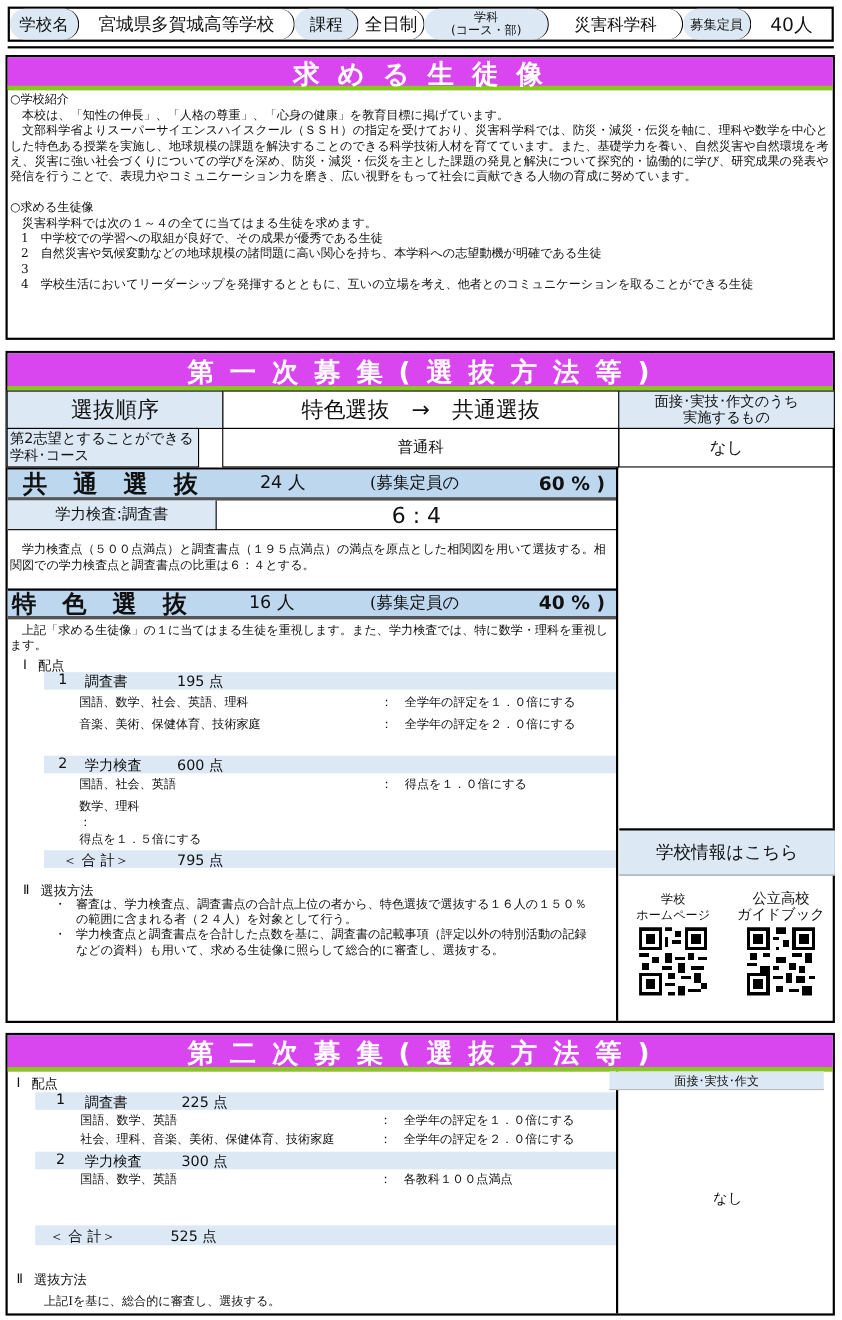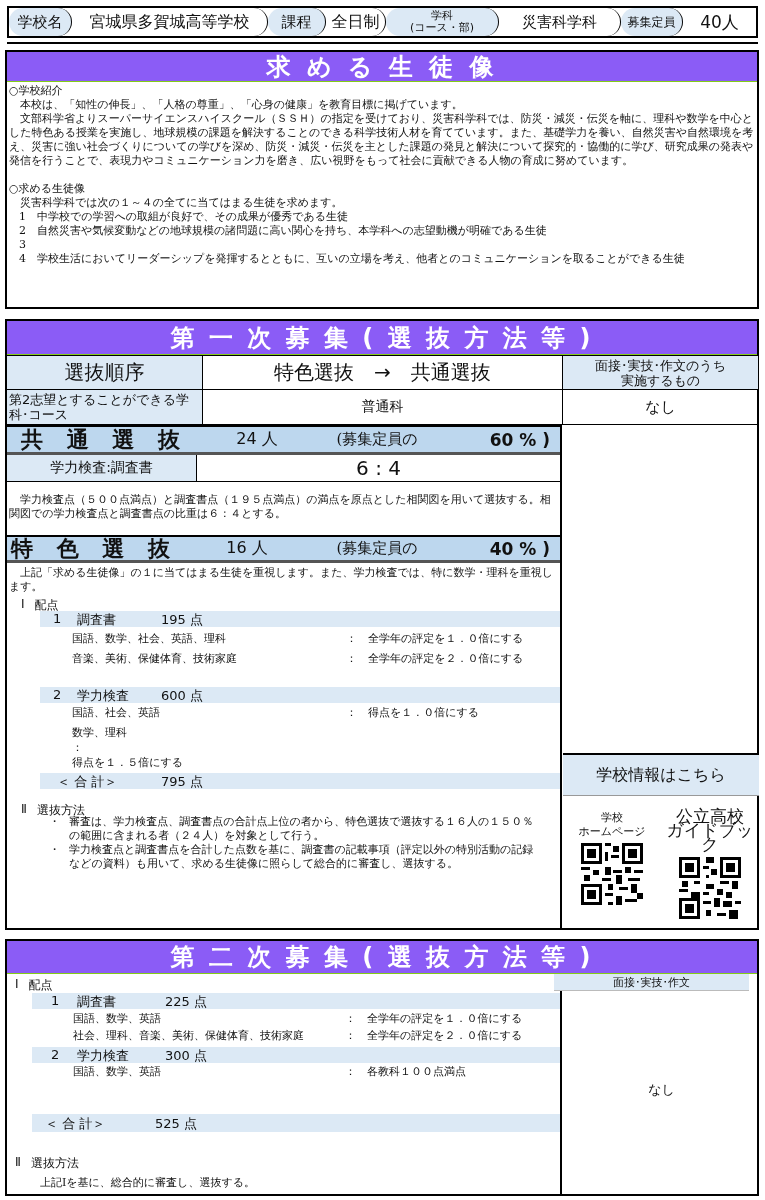--- a/index.html
+++ b/index.html
@@ -12,22 +12,22 @@
   .abs { position: absolute; }
 
   
   .hdr { position: absolute; left: 7px; top: 6px; width: 751px; height: 32px;
          border: 2px solid #000; display: flex; }
   .hdr > div { border-right: 1px solid #000; display: flex; align-items: center; justify-content: center; text-align: center; border-radius: 14px; }
   .hdr > div:last-child { border-right: none; }
   .lbl { background: #dce9f5; }
   .hdr-line { position: absolute; left: 7px; top: 42px; width: 751px; height: 2px; background: #000; }
 
-  .banner { background: #8b5cf6; color: #fff; text-align: center; font-weight: bold;
-            border-bottom: 1px solid #84cc16; }
+  .banner { background: #d946ef; color: #fff; text-align: center; font-weight: bold;
+            border-bottom: 4px solid #84cc16; }
 
   .box { position: absolute; border: 2px solid #000; background: #fff; }
 
   .ptxt { font-size: 11px; line-height: 14px; }
   .cell { position: absolute; border: 1px solid #000; display:flex; align-items:center; justify-content:center; text-align:center; }
   .band { background: #dce9f5; }
   .strong-band { background: #bdd7ee; }
 
   .row-hl { position: absolute; background: #dce9f5; }
   .sm { font-size: 11px; }
@@ -83,21 +83,21 @@
 <div class="box" style="left:5px;top:319px;width:754px;height:611px;">
   <div class="banner" style="height:34px;line-height:34px;font-size:24px;letter-spacing:3px;">第 一 次 募 集 ( 選 抜 方 法 等 )</div>
 
   <div class="cell" style="left:195px;top:34px;width:361px;height:35px;font-size:20px;">特色選抜　→　共通選抜</div>
   <div class="cell band" style="left:-1px;top:34px;width:197px;height:35px;font-size:20px;">選抜順序</div>
   <div class="cell band" style="left:555px;top:34px;width:197px;height:35px;font-size:13px;flex-direction:column;line-height:15px;">
     <span>面接･実技･作文のうち</span>
     <span>実施するもの</span>
   </div>
 
-  <div class="cell band" style="left:-1px;top:68px;width:197px;height:36px;font-size:13px;justify-content:flex-start;text-align:left;line-height:15px;padding-left:2px;">第2志望とすることができる学科･コース</div>
+  <div class="cell band" style="left:-1px;top:68px;width:175px;height:36px;font-size:13px;justify-content:flex-start;text-align:left;line-height:15px;padding-left:2px;">第2志望とすることができる学科･コース</div>
   <div class="cell" style="left:195px;top:68px;width:361px;height:36px;font-size:14px;">普通科</div>
   <div class="cell" style="left:555px;top:68px;width:197px;height:36px;font-size:15px;">なし</div>
 
   <div class="abs" style="left:0;top:104px;width:555px;height:503px;border-right:2px solid #000;border-top:2px solid #000;">
 
     <div class="abs strong-band" style="left:0;top:0;width:553px;height:28px;border-bottom:3px solid #555;display:flex;align-items:center;">
       <span style="width:195px;text-align:center;font-size:22px;font-weight:bold;letter-spacing:8px;">共 通 選 抜</span>
       <span style="width:110px;text-align:center;font-size:16px;">24 人</span>
       <span style="width:130px;text-align:center;font-size:15px;" class="serif">(募集定員の</span>
       <span style="flex:1;text-align:right;padding-right:10px;font-size:17px;font-weight:bold;">60 % )</span>
@@ -215,21 +215,21 @@
           <rect x="17" y="14" width="2" height="3"></rect>
             <rect x="8" y="17" width="3" height="1"></rect>
             <rect x="12" y="18" width="2" height="3"></rect>
             <rect x="15" y="19" width="4" height="1"></rect>
           <rect x="19" y="17" width="2" height="2"></rect>
             <rect x="9" y="20" width="2" height="1"></rect>
         </g>
       </svg>
     </div>
   </div>
-  <div class="abs" style="left:654px;top:490px;width:98px;text-align:center;font-size:17px;line-height:14px;font-family:Liberation Mono, monospace;">
+  <div class="abs" style="left:654px;top:490px;width:98px;text-align:center;font-size:13px;line-height:14px;">
     <div>公立高校</div>
     <div>ガイドブック</div>
     <div class="qr" style="margin:4px auto 0;">
       <svg width="62" height="62" viewBox="0 0 21 21" shape-rendering="crispEdges">
         <rect width="21" height="21" fill="#fff"></rect>
         <g fill="#000">
           <rect x="0" y="0" width="7" height="7"></rect>
             <rect x="1" y="1" width="5" height="5" fill="#fff"></rect>
             <rect x="2" y="2" width="3" height="3"></rect>
           <rect x="14" y="0" width="7" height="7"></rect>

